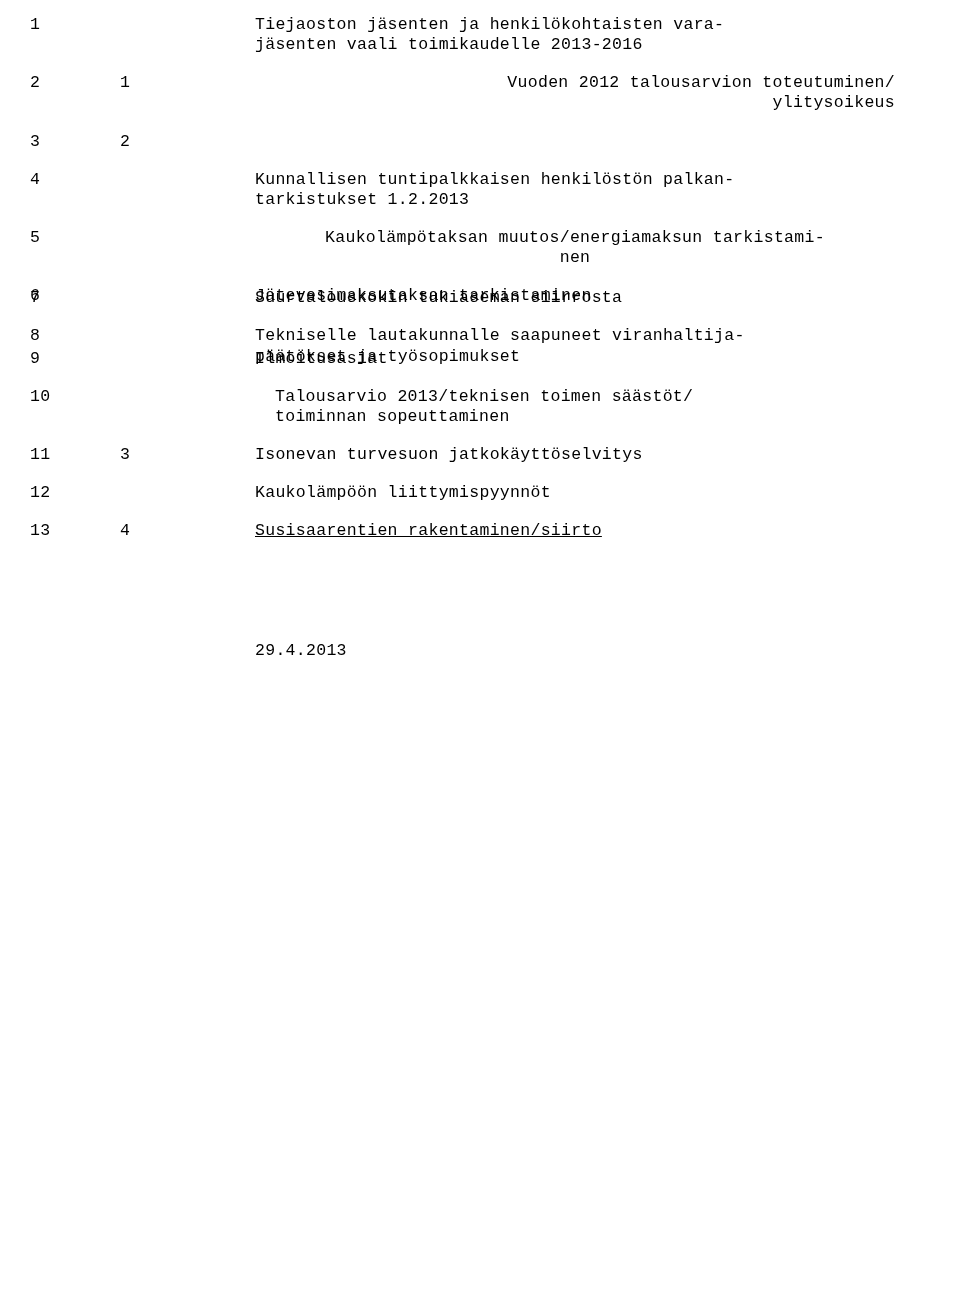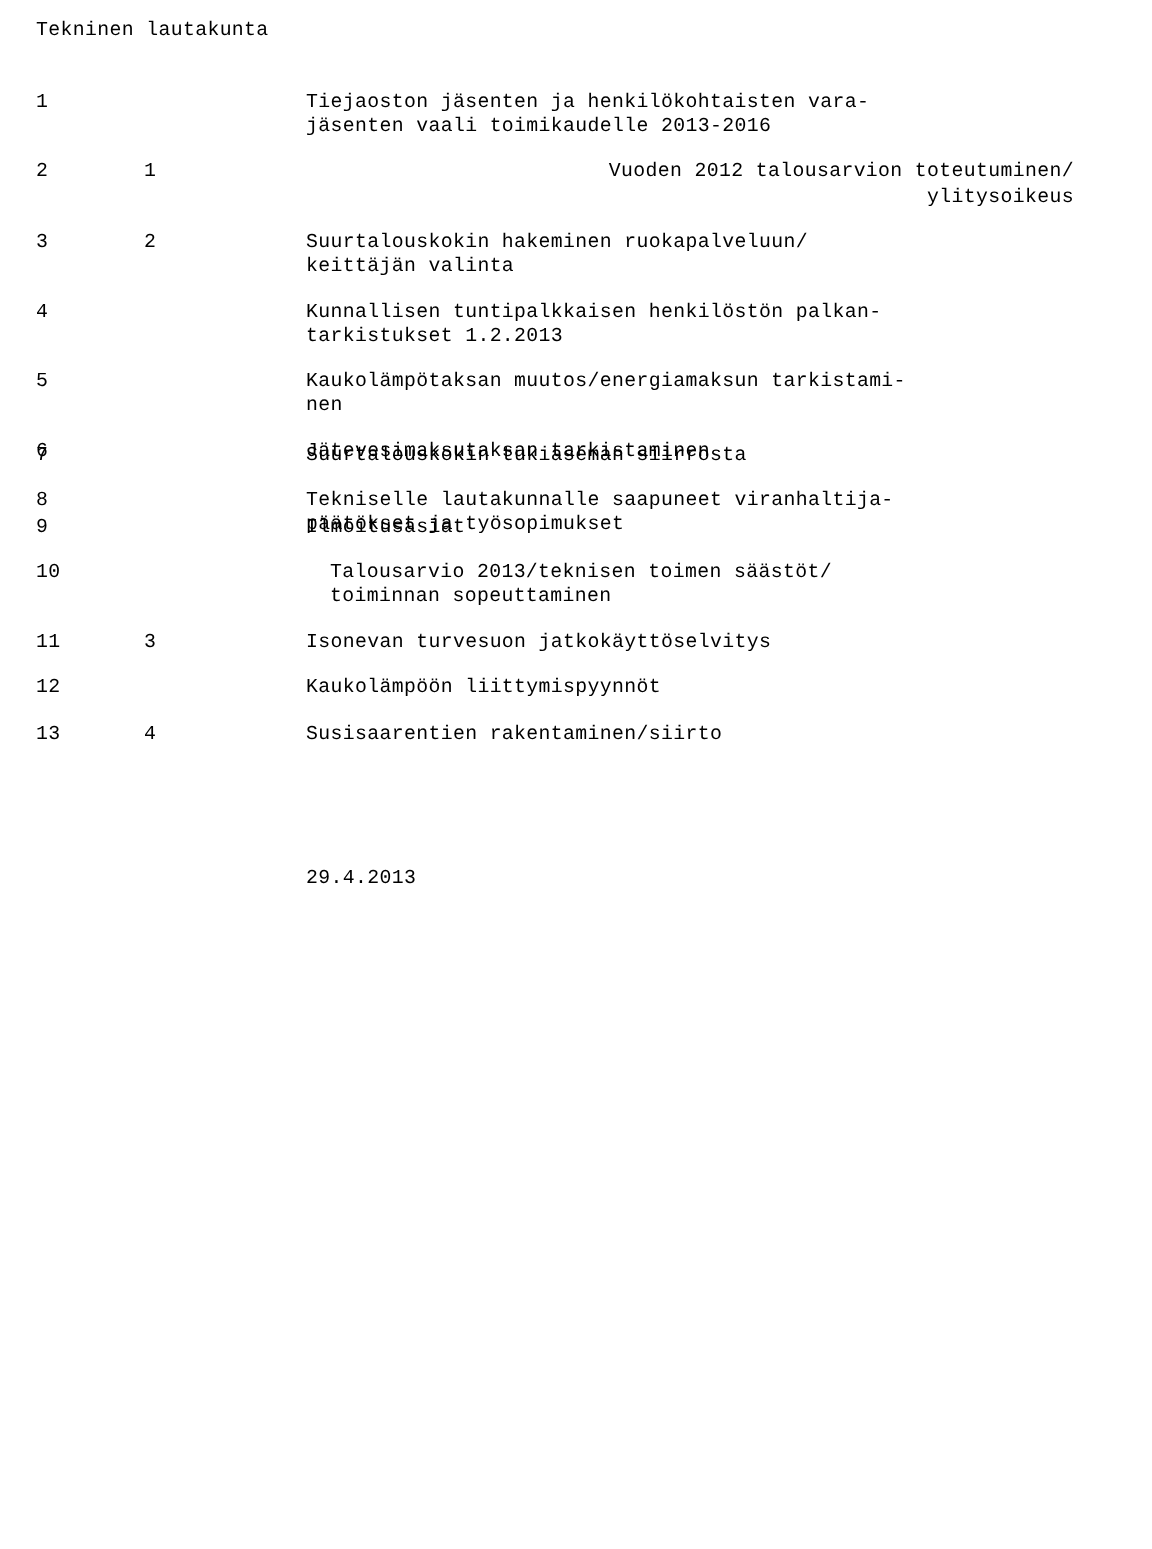--- a/index.html
+++ b/index.html
@@ -56,52 +56,49 @@
       margin-bottom: 60px;
     }
     .signature-line {
       margin-left: 225px;
     }
   </style>
 </head>
 <body>
 
 <div class="page">
-  <div class="title-line">Tekninen lautakunta</div>
 
 
   <div class="agenda" id="agenda-list">
       <div class="row">
         <div class="col-num">1</div>
         <div class="col-sub"></div>
         <div class="col-text" style="white-space: pre-line;">Tiejaoston jäsenten ja henkilökohtaisten vara-
 jäsenten vaali toimikaudelle 2013-2016</div>
       </div>
       <div class="row">
         <div class="col-num">2</div>
         <div class="col-sub">1</div>
         <div class="col-text" style="white-space: pre-line; text-align: right;">Vuoden 2012 talousarvion toteutuminen/
 ylitysoikeus</div>
       </div>
       <div class="row">
         <div class="col-num">3</div>
         <div class="col-sub">2</div>
-        <div class="col-text" style="white-space: pre-line;">Suurtalouskokin hakeminen ruokapalveluun/
-keittäjän valinta</div>
       </div>
       <div class="row">
         <div class="col-num">4</div>
         <div class="col-sub"></div>
         <div class="col-text" style="white-space: pre-line;">Kunnallisen tuntipalkkaisen henkilöstön palkan-
 tarkistukset 1.2.2013</div>
       </div>
       <div class="row">
         <div class="col-num">5</div>
         <div class="col-sub"></div>
-        <div class="col-text" style="white-space: pre-line;">Kaukolämpötaksan muutos/energiamaksun tarkistami-
+        <div class="col-text" style="white-space: pre-line; text-align: center;">Kaukolämpötaksan muutos/energiamaksun tarkistami-
 nen</div>
       </div>
       <div class="row" style="margin-bottom: -18px;">
         <div class="col-num">6</div>
         <div class="col-sub"></div>
         <div class="col-text" style="white-space: pre-line;">Jätevesimaksutaksan tarkistaminen</div>
       </div>
       <div class="row">
         <div class="col-num">7</div>
         <div class="col-sub"></div>
@@ -130,18 +127,18 @@
         <div class="col-text" style="white-space: pre-line;">Isonevan turvesuon jatkokäyttöselvitys</div>
       </div>
       <div class="row">
         <div class="col-num">12</div>
         <div class="col-sub"></div>
         <div class="col-text" style="white-space: pre-line;">Kaukolämpöön liittymispyynnöt</div>
       </div>
       <div class="row">
         <div class="col-num">13</div>
         <div class="col-sub">4</div>
-        <div class="col-text" style="white-space: pre-line;">Susisaarentien rakentaminen/siirto</div>
+        <div class="col-text" style="white-space: pre-line; text-decoration: underline;">Susisaarentien rakentaminen/siirto</div>
       </div>
     </div>
 
   <div class="date-line">29.4.2013</div>
 </div>
 
 </body></html>

